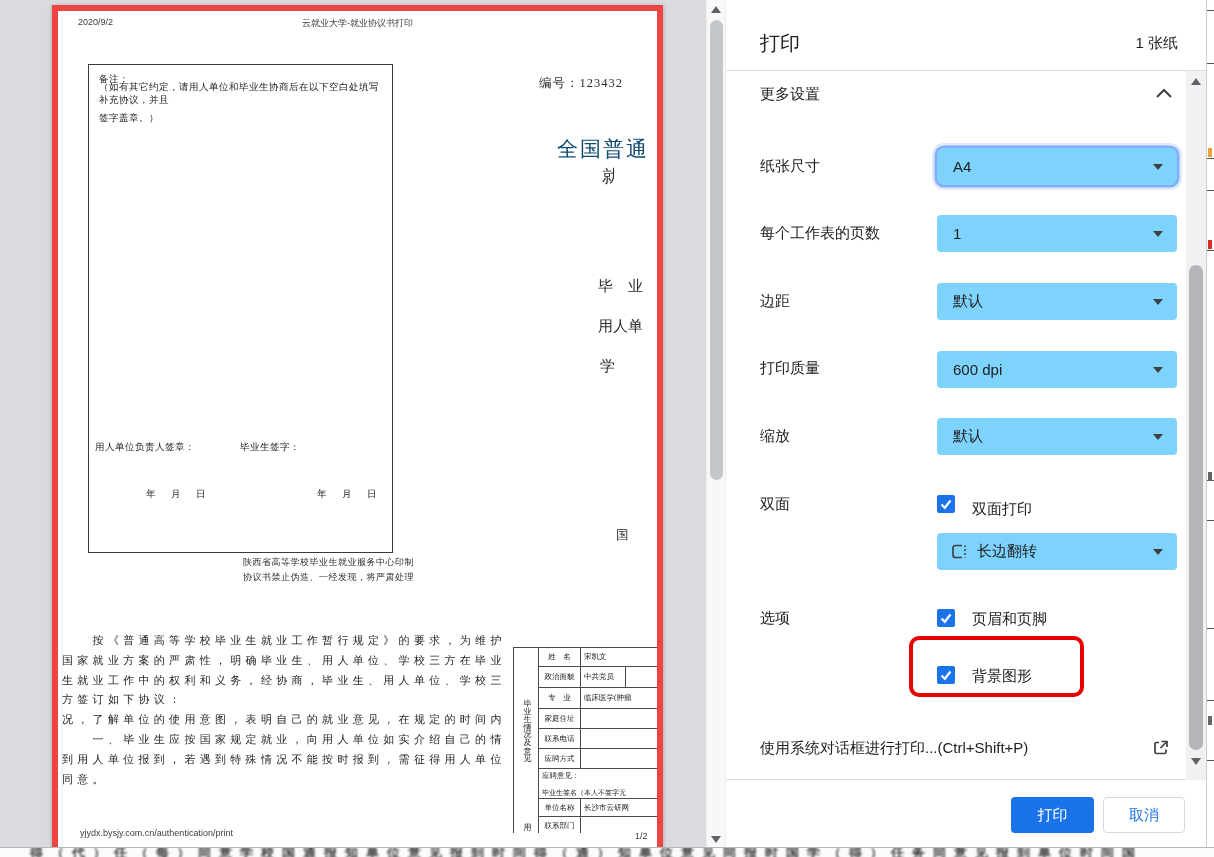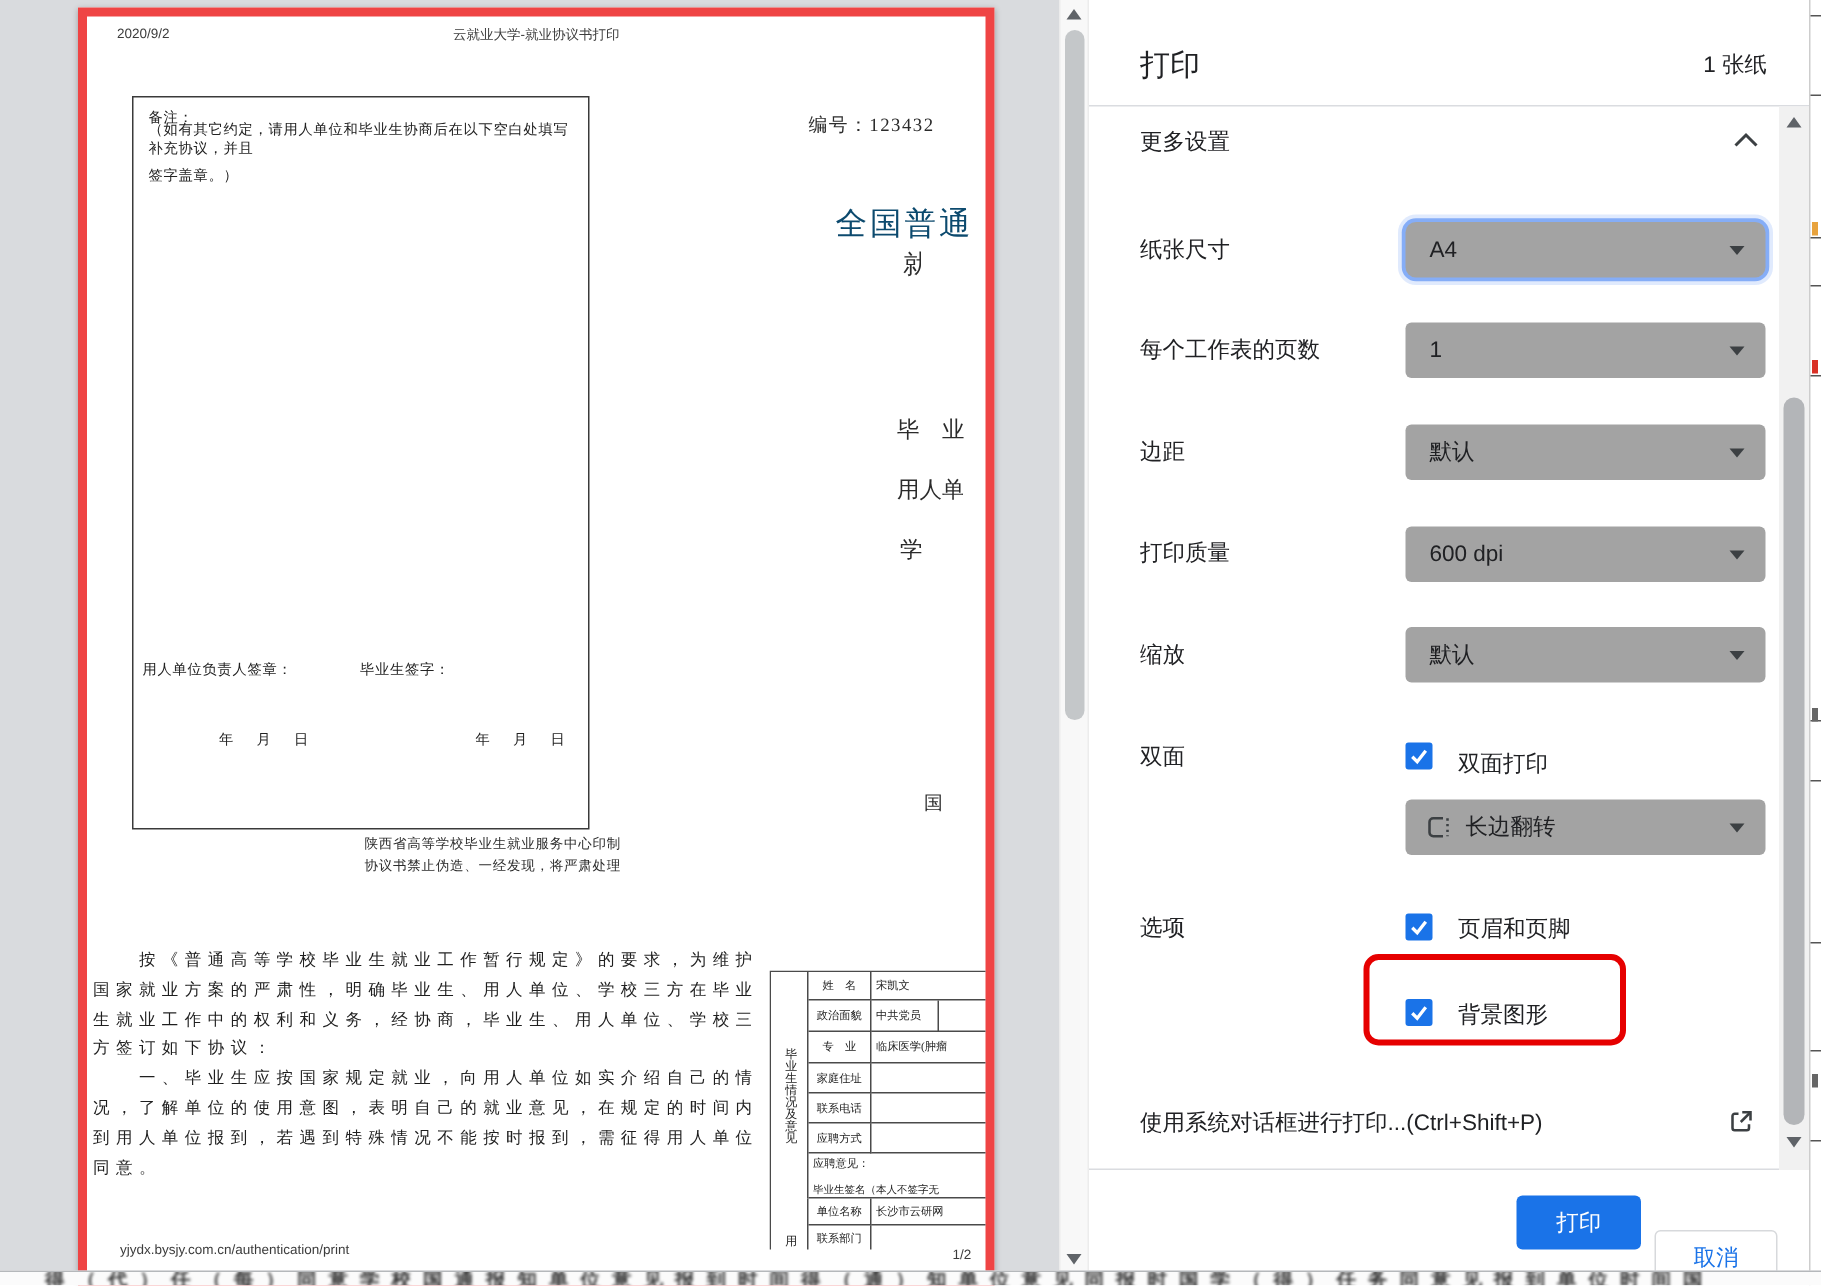--- a/index.html
+++ b/index.html
@@ -29,21 +29,21 @@
               border-left:1px solid #ececec;border-right:1px solid #ececec;box-sizing:border-box;}
   .sb-thumb{background:#c4c7c9;border-radius:7px;}
   .sb-track-r{left:1186px;top:71px;width:20px;height:709px;background:#f1f1f1;}
   .tri-up{width:0;height:0;border-left:5px solid transparent;border-right:5px solid transparent;border-bottom:7px solid #5f6368;}
   .tri-down{width:0;height:0;border-left:5px solid transparent;border-right:5px solid transparent;border-top:7px solid #5f6368;}
   
   .panel{left:726px;top:0;width:480px;height:847px;background:#fff;}
   .panel-title{font-size:20px;color:#202124;}
   .lbl{font-size:15px;color:#202124;}
   .divider{height:1px;background:#dadce0;}
-  .dd{background:#a3a3a3;border-radius:4px;height:37px;display:flex;align-items:center;
+  .dd{background:#7dd3fc;border-radius:4px;height:37px;display:flex;align-items:center;
       font-size:15px;color:#202124;padding-left:16px;box-sizing:border-box;}
   .dd .car{position:absolute;right:14px;top:16px;width:0;height:0;
            border-left:5px solid transparent;border-right:5px solid transparent;border-top:6px solid #3c4043;}
   .dd-focus{box-shadow:0 0 0 2.5px #85adf7,0 0 0 5px rgba(133,173,247,.25);border-radius:7px;}
   .cb{width:18px;height:18px;background:#1a73e8;border-radius:2px;display:flex;align-items:center;justify-content:center;}
   .red-box{border:4px solid #e60000;border-radius:10px;}
   .btn{display:flex;align-items:center;justify-content:center;font-size:15px;border-radius:4px;cursor:default;}
   .btn-primary{background:#1a73e8;color:#fff;}
   .btn-secondary{background:#fff;color:#1a73e8;border:1px solid #d7d9dc;box-sizing:border-box;}
   
@@ -83,22 +83,22 @@
       <div class="abs" style="left:558px;top:516px;font-size:12.5px;">国</div>
 
       <div class="abs" style="left:185px;top:545px;font-size:9px;letter-spacing:.5px;">陕西省高等学校毕业生就业服务中心印制</div>
       <div class="abs" style="left:185px;top:560px;font-size:9px;letter-spacing:.5px;">协议书禁止伪造、一经发现，将严肃处理</div>
 
       <div class="abs para" style="left:4px;top:620px;width:452px;">
         <div>　　按《普通高等学校毕业生就业工作暂行规定》的要求，为维护</div>
         <div>国家就业方案的严肃性，明确毕业生、用人单位、学校三方在毕业</div>
         <div>生就业工作中的权利和义务，经协商，毕业生、用人单位、学校三</div>
         <div>方签订如下协议：</div>
+        <div>况，了解单位的使用意图，表明自己的就业意见，在规定的时间内</div>
         <div>　　一、毕业生应按国家规定就业，向用人单位如实介绍自己的情</div>
-        <div>况，了解单位的使用意图，表明自己的就业意见，在规定的时间内</div>
         <div>到用人单位报到，若遇到特殊情况不能按时报到，需征得用人单位</div>
         <div>同意。</div>
       </div>
 
       <div class="abs ptable">
         <div class="tin">
           <div class="tcell vhead" style="left:0;top:0;width:25px;height:151px;">毕业生情况及意见</div>
           <div class="tcell tlab" style="left:25px;top:0;width:42px;height:19px;">姓　名</div>
           <div class="tcell tval" style="left:67px;top:0;width:91px;height:19px;">宋凯文</div>
           <div class="tcell tlab" style="left:25px;top:19px;width:42px;height:21px;">政治面貌</div>
@@ -208,21 +208,21 @@
 
     <div class="abs lbl" style="left:34px;top:739px;">使用系统对话框进行打印...(Ctrl+Shift+P)</div>
     <svg class="abs" style="left:426px;top:739px;" width="18" height="18">
       <path d="M7,3.5 H4.5 C3.7,3.5 3,4.2 3,5 V13 C3,13.8 3.7,14.5 4.5,14.5 H12.5 C13.3,14.5 14,13.8 14,13 V10.5" fill="none" stroke="#3c4043" stroke-width="1.7"></path>
       <polyline points="9.5,2.5 15,2.5 15,8" fill="none" stroke="#3c4043" stroke-width="1.7"></polyline>
       <line x1="8.5" y1="9" x2="14.5" y2="3" stroke="#3c4043" stroke-width="1.7"></line>
     </svg>
 
     <div class="abs divider" style="left:0;top:779px;width:480px;"></div>
     <div class="abs btn btn-primary" style="left:285px;top:797px;width:83px;height:36px;">打印</div>
-    <div class="abs btn btn-secondary" style="left:377px;top:820px;width:82px;height:36px;">取消</div>
+    <div class="abs btn btn-secondary" style="left:377px;top:797px;width:82px;height:36px;">取消</div>
   </div>
 
   <div class="abs sb-track-r">
     <div class="abs tri-up" style="left:5px;top:7px;"></div>
     <div class="abs sb-thumb" style="left:3px;top:194px;width:14px;height:485px;background:#b3b5b8;"></div>
     <div class="abs tri-down" style="left:5px;top:687px;"></div>
   </div>
 
   <div class="abs bg-right">
     <div class="ln" style="top:10px;"></div>

